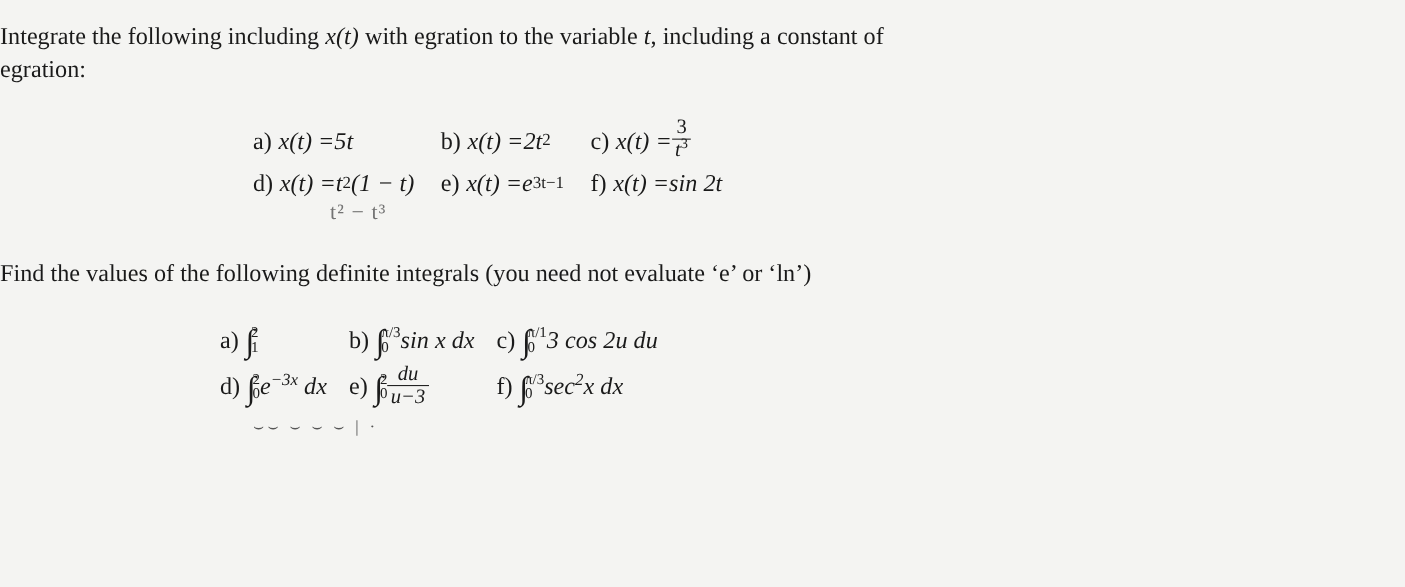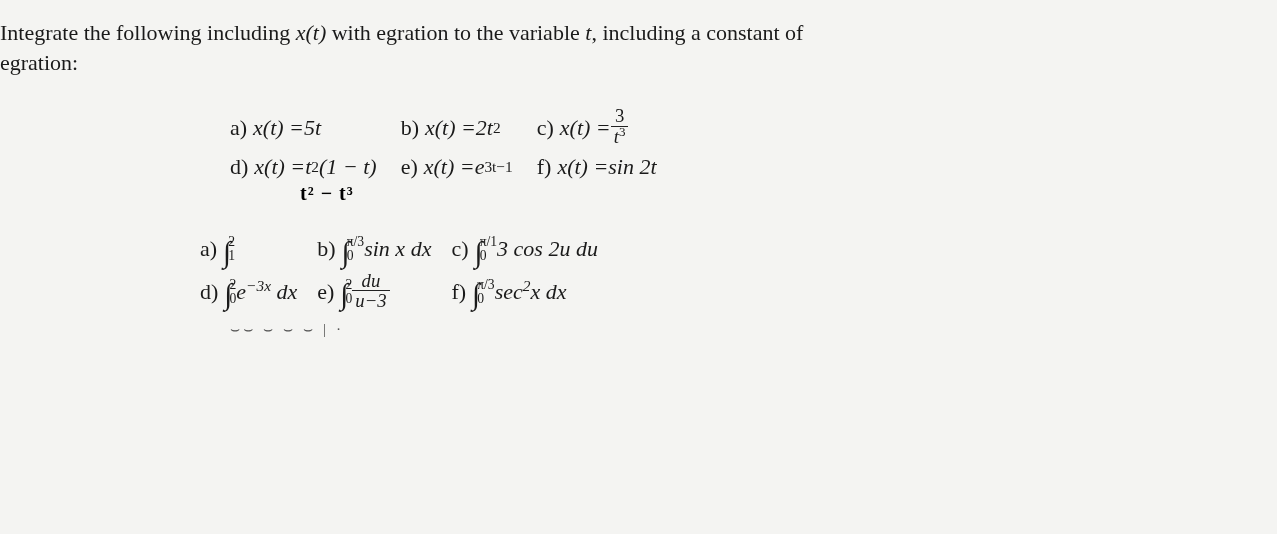--- a/index.html
+++ b/index.html
@@ -40,27 +40,26 @@
       font-size: 0.85em;
       line-height: 1.05;
       position: relative;
       top: -1px;
     }
     .frac .num { display:block; padding: 0 3px; }
     .frac .den { display:block; border-top: 1.3px solid #222; padding: 0 3px; }
     sup { font-size: 0.7em; vertical-align: super; line-height:0;}
     .hand {
       font-family: "Comic Sans MS", cursive;
-      color: #000000;
+      color: #737373;
       font-size: 20px;
       margin-left: 300px;
       margin-top: 2px;
       margin-bottom: 12px;
       letter-spacing: 1px;
-      font-weight: bold;
     }
     .intsym {
       font-size: 1.35em;
       display:inline-block;
       position: relative;
       top: 3px;
       font-family: "Times New Roman", serif;
     }
     .bounds {
       display:inline-flex;
@@ -127,20 +126,21 @@
       <span class="italic">x(t) = </span>
       <span class="italic">sin 2t</span>
     </div>
 
   </div>
 
   <div class="hand">t² − t³</div>
 </div>
 
 <div class="problem-block">
+  <p class="intro">Find the values of the following definite integrals (you need not evaluate ‘e’ or ‘ln’)</p>
 
   <div class="grid2">
 
     <div class="cell">
       <span class="label">a)</span>
       <span class="intsym">∫</span>
       <span class="bounds">
         <span class="bound-up">2</span>
         <span class="bound-lo">1</span>
       </span>

